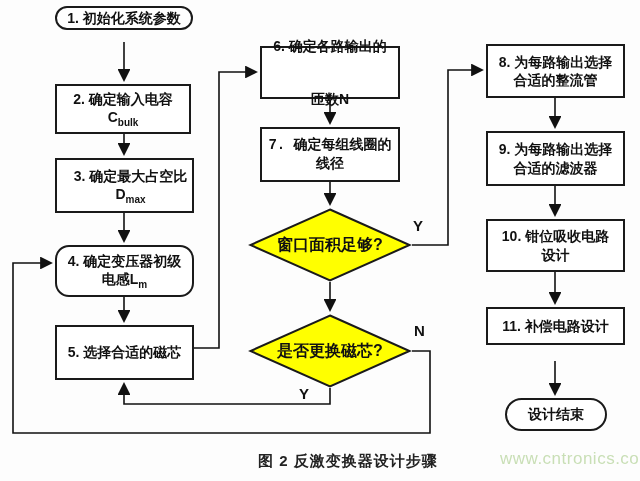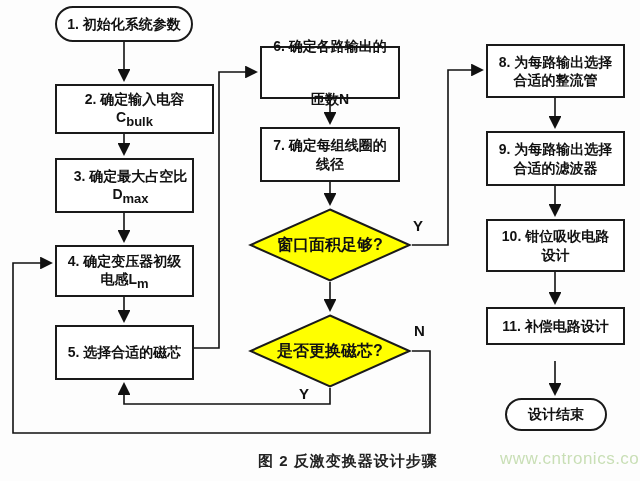--- a/index.html
+++ b/index.html
@@ -13,35 +13,35 @@
     text-align:center;font-weight:bold;font-size:14px;line-height:1.3;
   }
   .stadium{border-radius:19px;}
   .diamond{position:absolute;}
   .diamond svg{position:absolute;left:0;top:0;display:block;}
   .diamond .dlabel{
     position:absolute;left:0;top:0;width:100%;height:100%;
     display:flex;align-items:center;justify-content:center;
     font-weight:bold;font-size:16px;
   }
-  .node sub{font-size:13px;line-height:1;}
+  .node sub{font-size:10px;line-height:1;}
   .branch{position:absolute;font-weight:bold;font-size:15px;}
   #connectors{position:absolute;left:0;top:0;pointer-events:none;}
   .caption{position:absolute;left:258px;top:452px;font-size:15px;font-weight:600;letter-spacing:1px;color:#222;}
   .watermark{position:absolute;left:500px;top:449px;font-size:17px;letter-spacing:0.5px;color:#c9dfb6;}
 
   
-  #nd-start{left:55px;top:6px;width:138px;height:36px;justify-content:center;}
-  #nd-2{left:55px;top:84px;width:159px;height:50px;}
+  #nd-start{left:55px;top:6px;width:138px;height:24px;justify-content:center;}
+  #nd-2{left:55px;top:84px;width:136px;height:50px;}
   #nd-3{left:55px;top:158px;width:139px;height:55px;padding-left:12px;}
-  #nd-4{left:55px;top:245px;width:139px;height:52px;}
+  #nd-4{left:55px;top:245px;width:139px;height:52px;border-radius:14px;}
   #nd-5{left:55px;top:325px;width:139px;height:55px;text-align:right;}
   
   #nd-6{left:260px;top:46px;width:140px;height:53px;gap:34px;}
-  #nd-7{left:260px;top:127px;width:140px;height:55px;}
+  #nd-7{left:260px;top:127px;width:140px;height:55px;font-family:Liberation Mono, monospace;}
   #dd-1{left:248px;top:208px;width:164px;height:74px;}
   #dd-2{left:248px;top:314px;width:164px;height:74px;}
   
   #nd-8{left:486px;top:44px;width:139px;height:54px;}
   #nd-9{left:486px;top:131px;width:139px;height:55px;}
   #nd-10{left:486px;top:219px;width:139px;height:53px;}
   #nd-11{left:486px;top:307px;width:139px;height:38px;}
   #nd-end{left:505px;top:398px;width:102px;height:33px;border-radius:17px;text-align:center;}
   
   #lbl-y1{left:413px;top:217px;}

